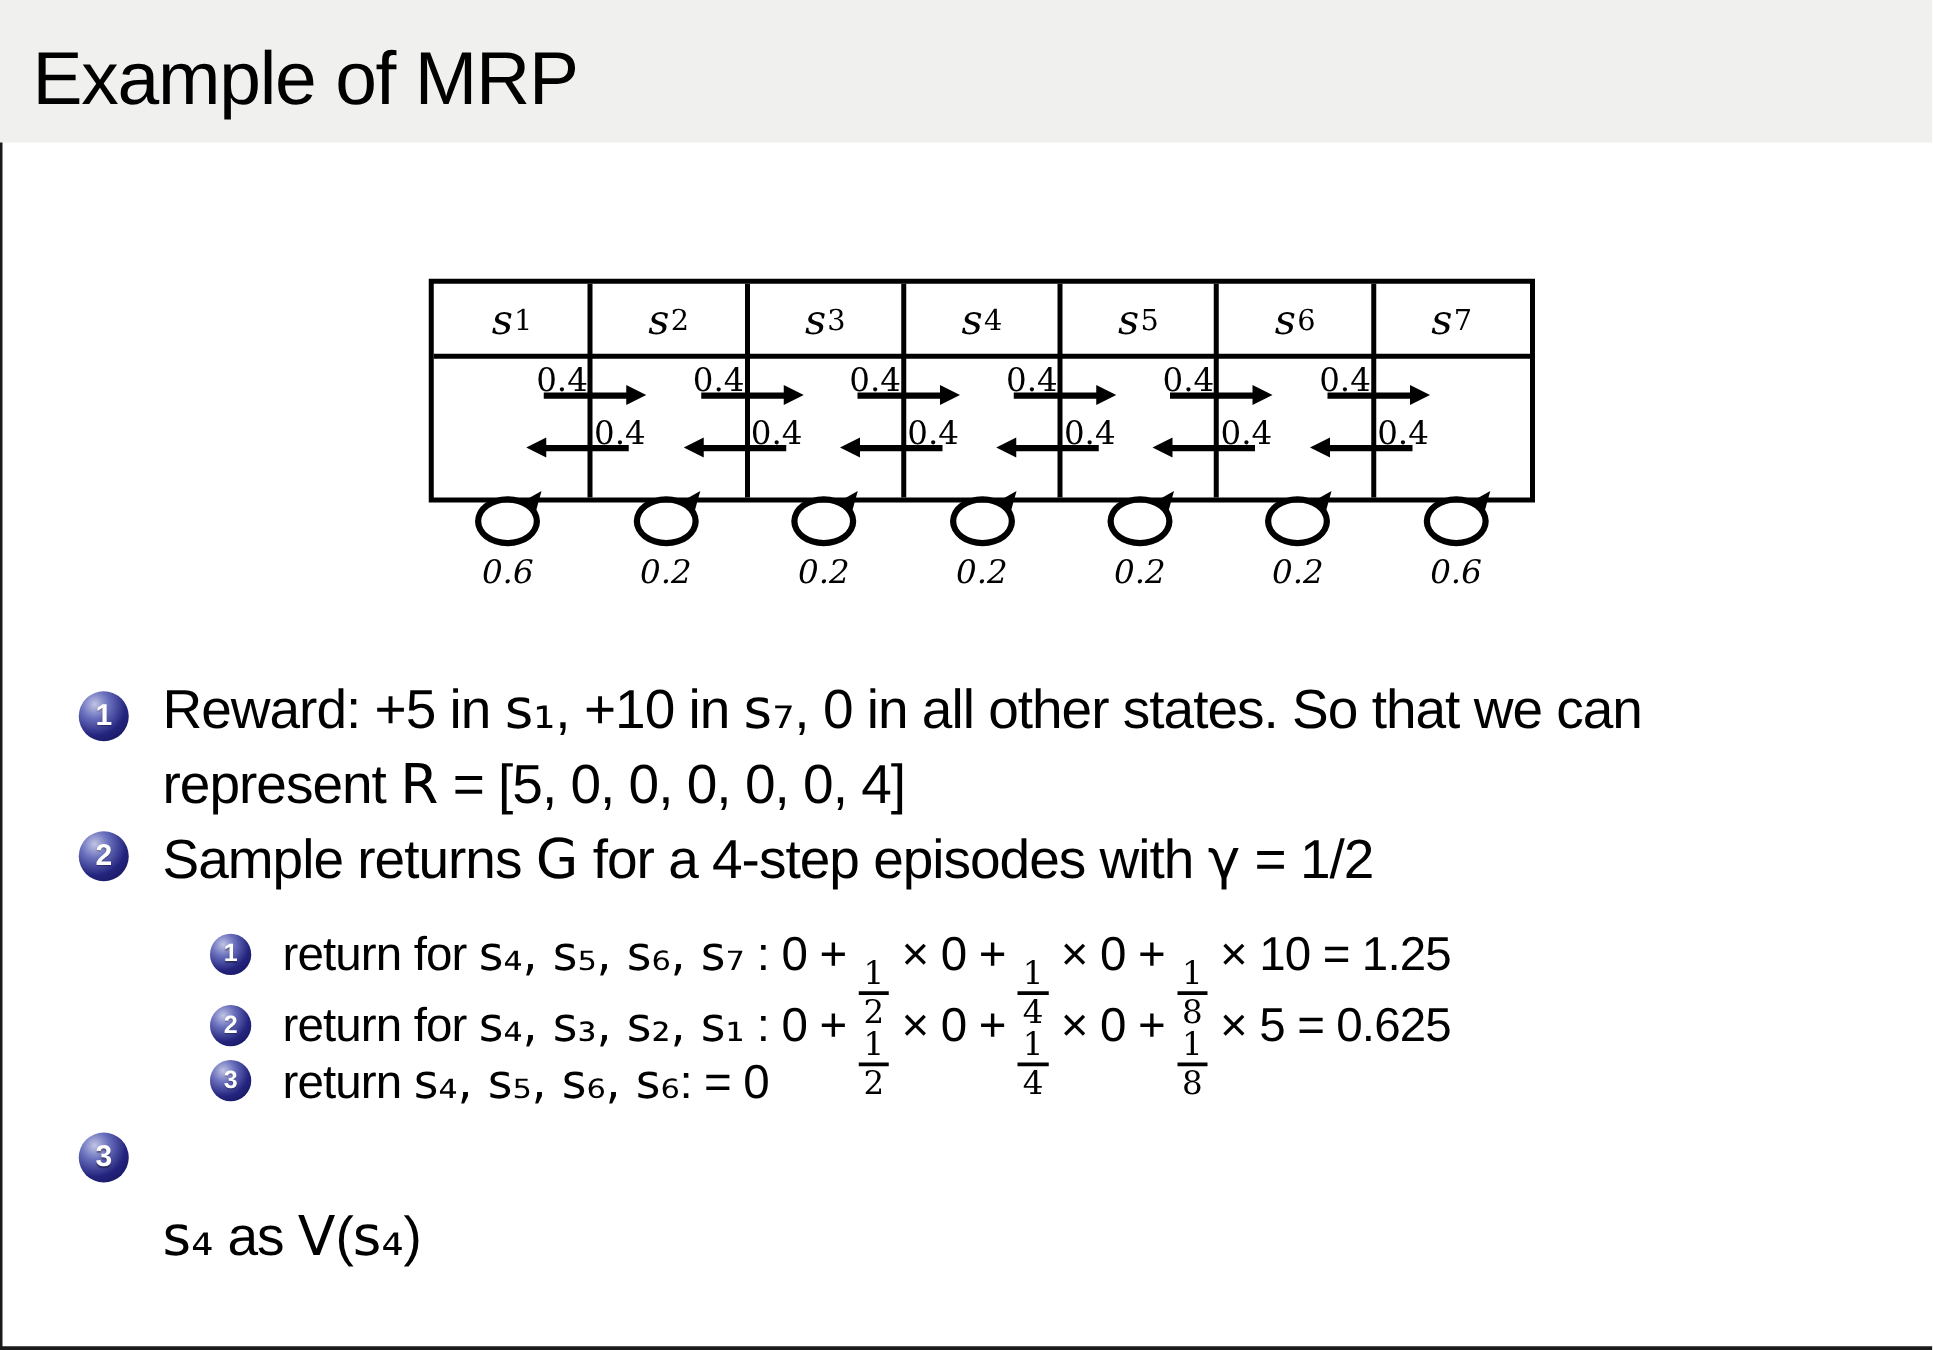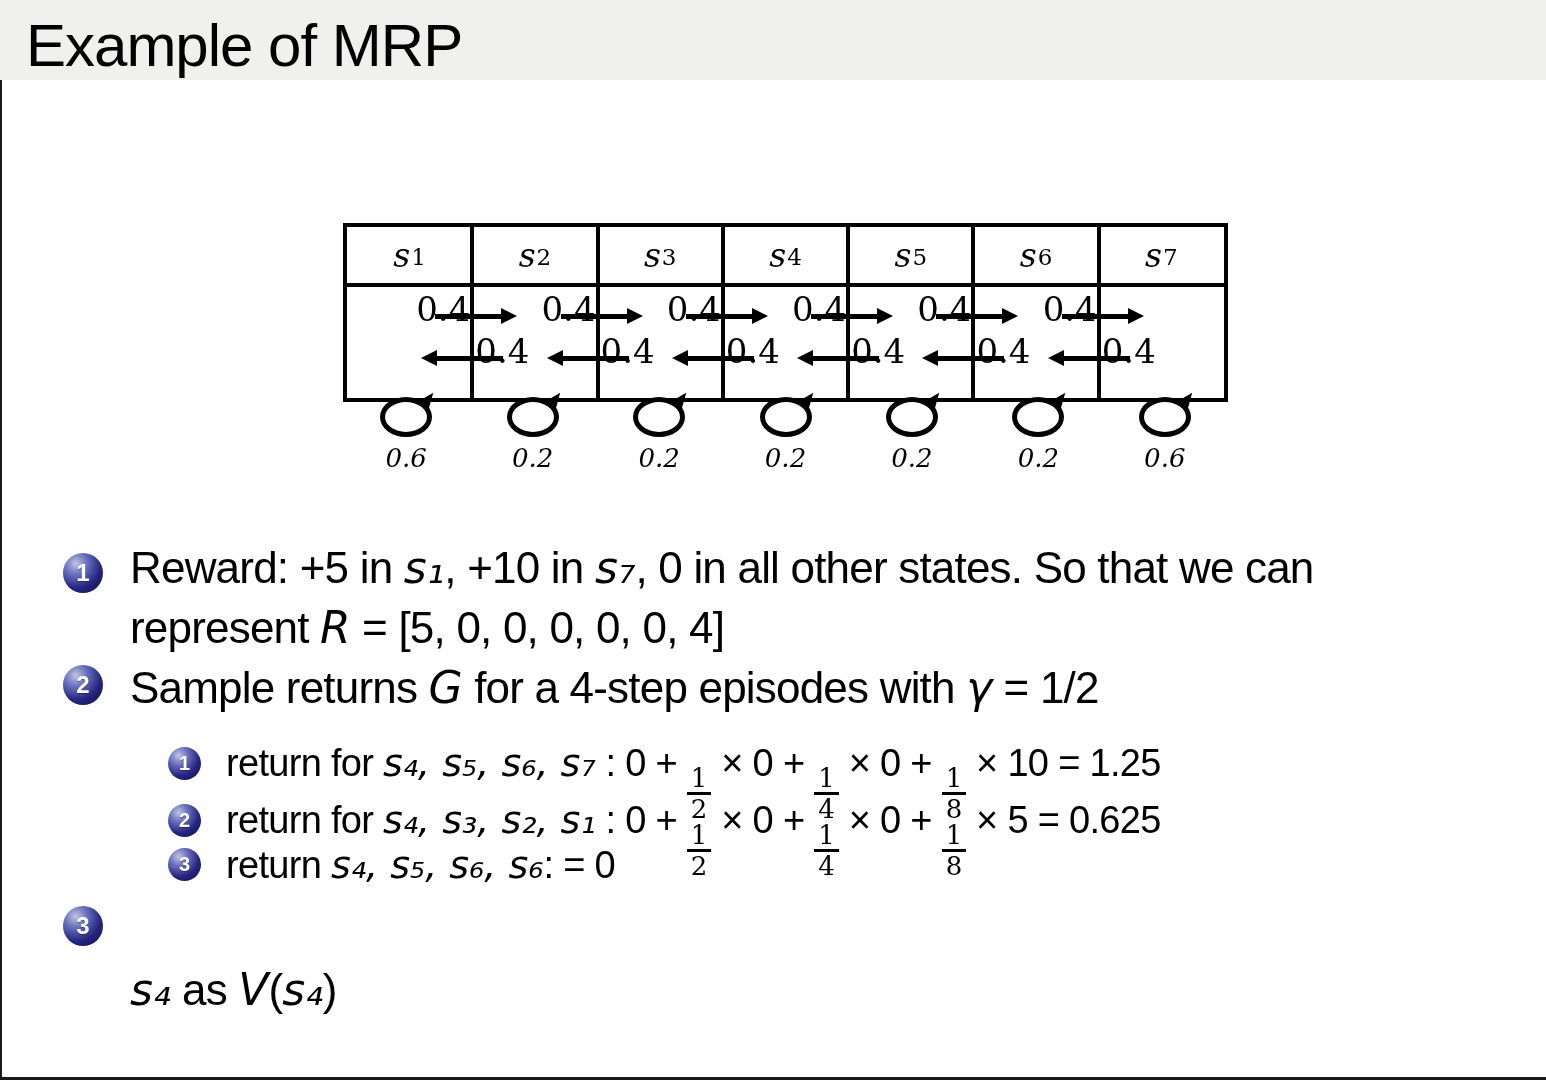--- a/index.html
+++ b/index.html
@@ -5,21 +5,21 @@
   html,body { margin:0; padding:0; background:#ffffff; }
   .slide {
     position:relative; width:1546px; height:1080px; overflow:hidden;
     background:#ffffff; font-family:"Liberation Sans", sans-serif; color:#000;
   }
   .edge-left  { position:absolute; left:0; top:0; width:2px; height:100%; background:#1a1a1a; }
   .edge-bottom{ position:absolute; left:0; bottom:0; width:100%; height:3px; background:#1a1a1a; }
 
   
   .titlebar {
-    position:absolute; left:0; top:0; width:100%; height:80px;
+    position:absolute; left:0; top:0; width:100%; height:114px;
     background:#f0f0ef; display:flex; align-items:center;
   }
   .titlebar h1 {
     margin:0 0 0 26px; padding-top:10px;
     font-size:60px; font-weight:400; letter-spacing:-1px; color:#000;
   }
 
   
   .mrp { position:absolute; left:343px; top:223px; width:885px; height:260px; }
   .mrp-box {
@@ -30,21 +30,21 @@
   .vdiv  { position:absolute; top:0; bottom:0; width:4px; background:#000; transform:translateX(-50%); }
   .state-cell {
     position:absolute; top:0; height:56px; width:calc(100%/7);
     display:flex; align-items:center; justify-content:center;
     font-family:"DejaVu Serif", serif; font-style:italic; font-size:33px;
   }
   .state-cell sub { font-size:23px; font-style:normal; transform:translateY(2px); margin-left:1px; }
 
   .bgrp { position:absolute; top:60px; bottom:0; width:0; }
   .plabel {
-    position:absolute; font-family:"DejaVu Serif", serif; font-size:34px; line-height:1;
+    position:absolute; font-family:"DejaVu Serif", serif; font-size:26px; line-height:1;
     white-space:nowrap;
   }
   .pl-top { right:2px; top:5px; }
   .pl-bot { left:3px;  top:47px; }
   .shaft-r, .shaft-l { position:absolute; left:-37px; width:68px; height:5px; background:#000; }
   .shaft-r { top:27px; } .shaft-l { top:69px; }
   .shaft-r::after {
     content:""; position:absolute; right:-14px; top:-6px; width:0; height:0;
     border-left:16px solid #000; border-top:8px solid transparent; border-bottom:8px solid transparent;
   }
@@ -64,21 +64,21 @@
     transform:rotate(38deg);
   }
   .loop-label {
     position:absolute; top:220px; transform:translateX(-50%);
     font-family:"DejaVu Serif", serif; font-size:26px;font-style:italic;
   }
 
   
   .tline { position:absolute; white-space:nowrap; font-size:44px; letter-spacing:-0.8px; line-height:1.25; }
   .sline { position:absolute; white-space:nowrap; font-size:38px; letter-spacing:-0.7px; line-height:1.25; }
-  .mv { font-style:italic; font-family:"DejaVu Sans", sans-serif; letter-spacing:0; }
+  .mv { font-family:"DejaVu Sans", sans-serif; letter-spacing:0; }
   .badge {
     position:absolute; border-radius:50%; color:#fff; display:flex; align-items:center; justify-content:center;
     background:radial-gradient(circle at 32% 26%, #c0c4e4 0%, #6a70bd 28%, #24247e 62%, #0f0f52 100%);
     font-weight:bold; text-shadow:0 1px 1px rgba(0,0,0,.4);
   }
   .badge-main { width:40px; height:40px; font-size:24px; }
   .badge-sub  { width:33px; height:33px; font-size:20px; }
 
   .frac {
     display:inline-flex; flex-direction:column; align-items:center;

